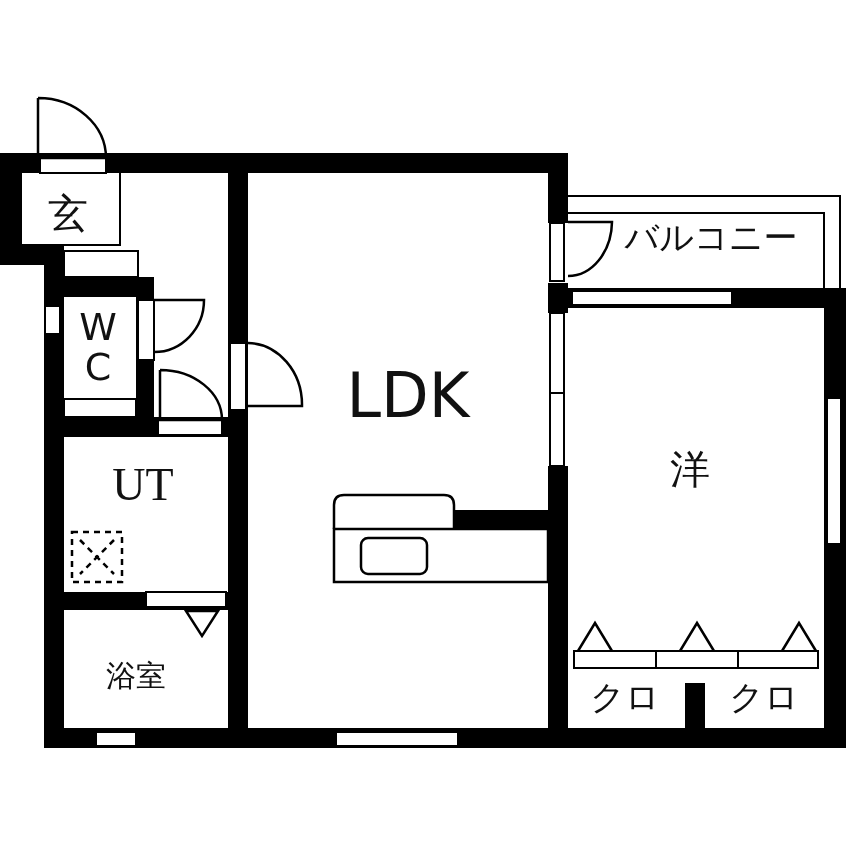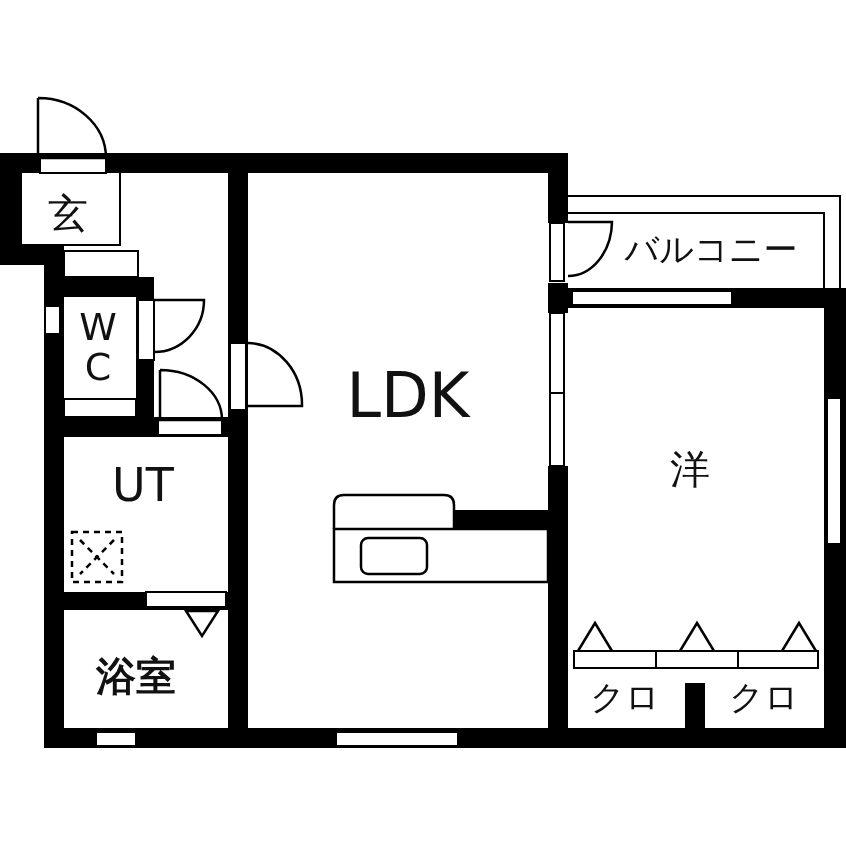--- a/index.html
+++ b/index.html
@@ -12,24 +12,24 @@
   .dash { fill: none; stroke: #000000; stroke-width: 2.5; stroke-dasharray: 6 5; }
   .label {
     position: absolute;
     font-family: "DejaVu Sans", sans-serif;
     color: #111111;
     white-space: nowrap;
     transform: translate(-50%, -50%);
     line-height: 1;
   }
   .lbl-ldk { font-size: 62px; }
-  .lbl-ut  { font-size: 46px; }
+  .lbl-ut  { font-size: 46px; font-family: Liberation Serif, serif; }
   .lbl-wc  { font-size: 38px; text-align: center; line-height: 1.05; }
   .lbl-jp-big { font-size: 40px; }
-  .lbl-jp-mid { font-size: 40px; font-weight: bold; }
+  .lbl-jp-mid { font-size: 30px; }
   .lbl-jp-sm  { font-size: 34px; }
 </style>
 </head>
 <body>
 
 <svg id="plan" viewBox="0 0 846 846" xmlns="http://www.w3.org/2000/svg">
 
   <g>
 
     <rect class="wall" x="0" y="153" width="568" height="20"></rect>
@@ -144,17 +144,17 @@
 </div>
 
 <div class="label lbl-ut" style="left:143px; top:485px;">UT</div>
 
 <div class="label lbl-jp-mid" style="left:136px; top:676px;">浴室</div>
 
 <div class="label lbl-ldk" style="left:408px; top:396px;">LDK</div>
 
 <div class="label lbl-jp-big" style="left:690px; top:469px;">洋</div>
 
-<div class="label lbl-jp-sm" style="left:711px; top:249px;">バルコニー</div>
+<div class="label lbl-jp-sm" style="left:711px; top:237px;">バルコニー</div>
 
 <div class="label lbl-jp-sm" style="left:625px; top:697px;">クロ</div>
 
 <div class="label lbl-jp-sm" style="left:764px; top:697px;">クロ</div>
 
 </body></html>

